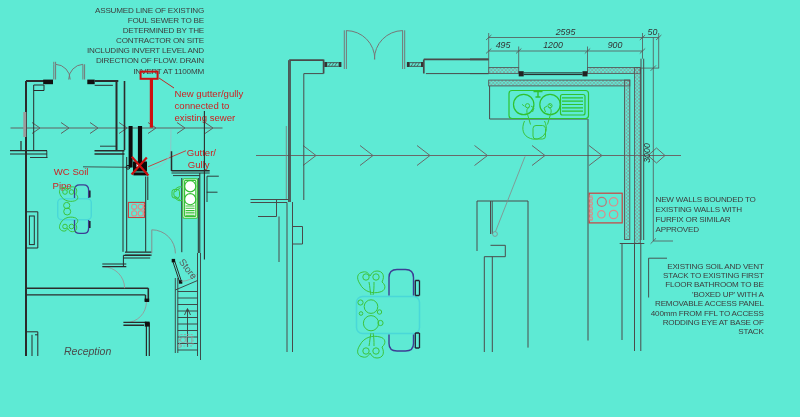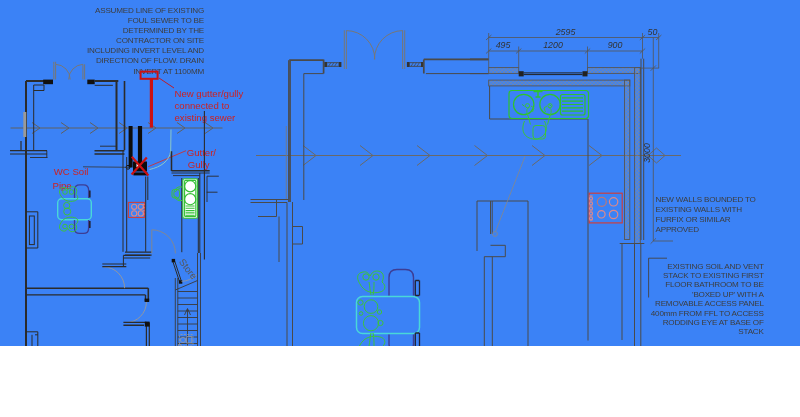--- a/index.html
+++ b/index.html
@@ -1,16 +1,16 @@
 <!DOCTYPE html>
 <html><head>
 <meta charset="utf-8">
 <style>
 html,body{margin:0;padding:0;background:#ffffff;}
-#page{position:relative;width:800px;height:346px;overflow:hidden;background:#3b82f6;
+#page{position:relative;width:800px;height:417px;overflow:hidden;background:#5eead4;
 font-family:"Liberation Sans", sans-serif;}
 svg{position:absolute;top:0;left:0;}
 text{font-family:"Liberation Sans", sans-serif;}
 </style>
 </head>
 <body>
 <div id="page">
 <svg width="800" height="417" viewBox="0 0 800 417">
 <defs>
 <pattern id="xh" width="3.6" height="3.6" patternUnits="userSpaceOnUse">

